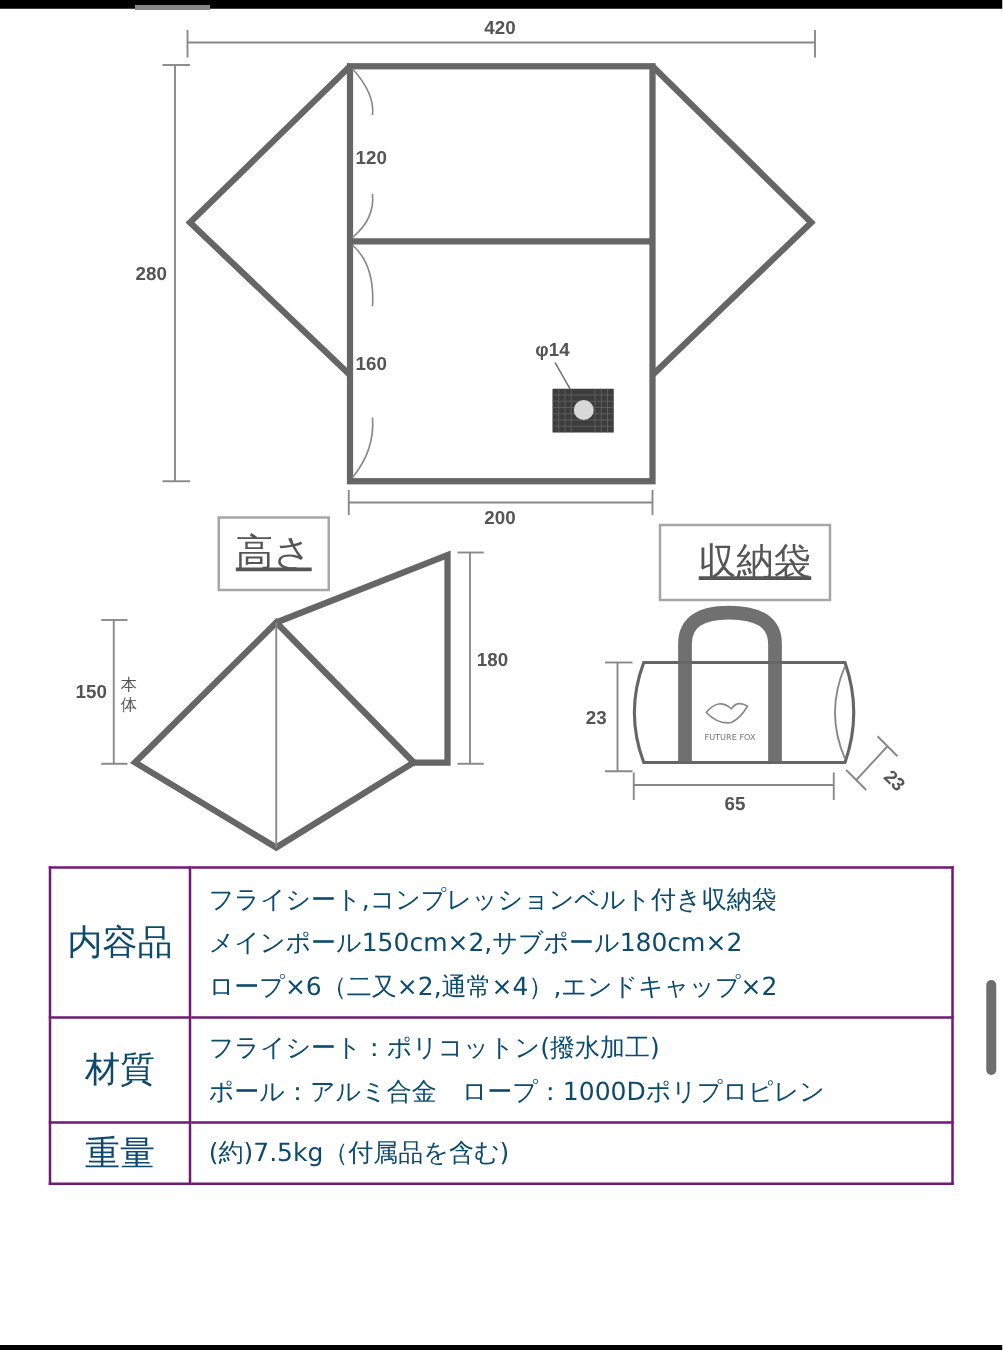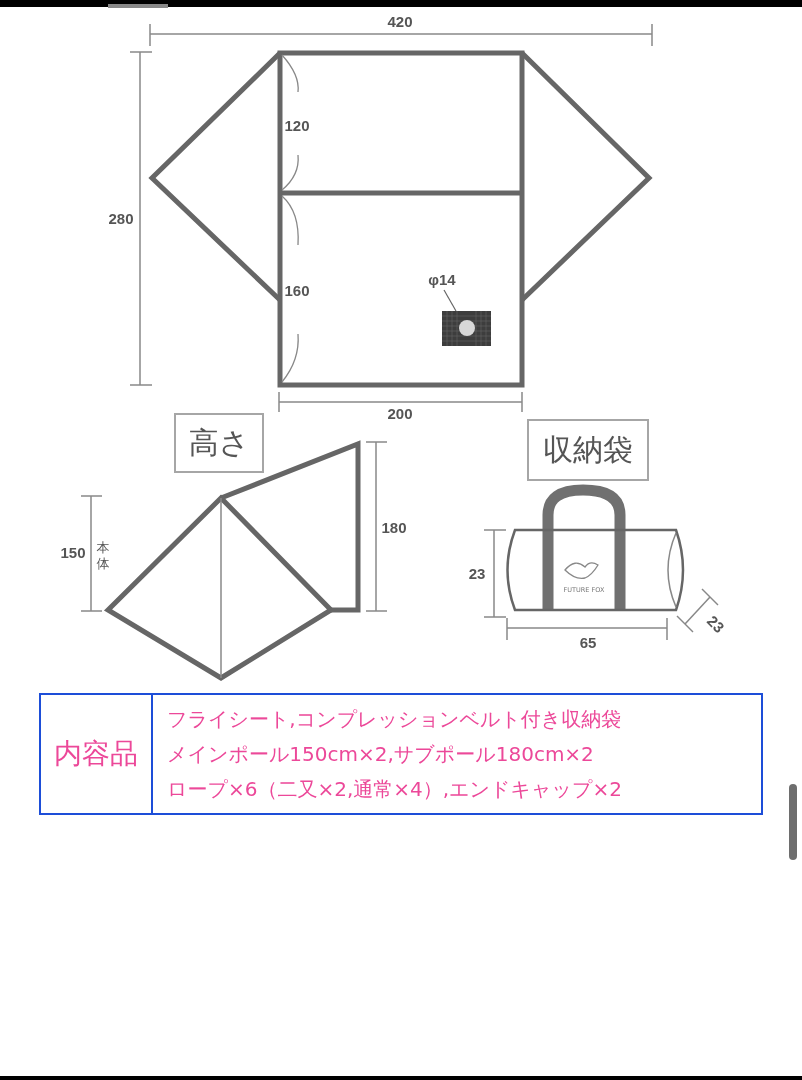--- a/index.html
+++ b/index.html
@@ -11,27 +11,28 @@
   }
   .topbar { position:absolute; left:0; top:0; width:802px; height:7px; background:#000; }
   .topbar-tab { position:absolute; left:108px; top:4px; width:60px; height:4px; background:#888; }
   .bottombar { position:absolute; left:0; top:1076px; width:802px; height:4px; background:#000; }
   .diagram { position:absolute; left:0; top:0; width:802px; height:690px; }
   .dim-label { font-family:"Liberation Sans", sans-serif; font-weight:bold; fill:#555; font-size:15px; }
   .box-label {
     position:absolute; border:2px solid #a6a6a6; background:#fff;
     color:#555; font-size:30px; text-align:center; line-height:50px;
     font-family:"DejaVu Sans", sans-serif;
+    text-decoration:underline;
   }
   .spec-table {
     position:absolute; left:39px; top:693px; width:724px;
     border-collapse:collapse; border:2px solid #9a9a9a;
     font-family:"DejaVu Sans", sans-serif;
   }
-  .spec-table td { border:2px solid #1d4ed8; color:#ec4899;margin-top:31px; }
+  .spec-table td { border:2px solid #701a75; color:#0c4a6e;margin-top:31px; }
   .spec-table td.head { width:108px; text-align:center; font-size:28px; line-height:30px; }
   .spec-table td.body { padding:6px 14px; font-size:20px; line-height:35px; }
   .scrollbar-thumb {
     position:absolute; left:789px; top:784px; width:8px; height:76px;
     border-radius:4px; background:#6e6e6e;
   }
 </style>
 </head>
 <body>
 
@@ -139,29 +140,42 @@
   <text class="dim-label" x="588" y="648" text-anchor="middle">65</text>
   <g stroke="#888" stroke-width="1.5">
     <line x1="685" y1="624" x2="710" y2="597"></line>
     <line x1="677" y1="616" x2="693" y2="632"></line>
     <line x1="702" y1="589" x2="718" y2="605"></line>
   </g>
   <text class="dim-label" x="712" y="628" text-anchor="middle" transform="rotate(45 712 628)">23</text>
 </svg>
 
 <div class="box-label" style="left:174px; top:413px; width:86px; height:56px; line-height:56px;">高さ</div>
-<div class="box-label" style="left:527px; top:419px; width:118px; height:58px; line-height:58px;">収納袋</div>
+<div class="box-label" style="left:527px; top:419px; width:118px; height:58px; line-height:58px;padding-left:16px;">収納袋</div>
 
 <table class="spec-table">
   <tbody>
       <tr style="height:120px;">
     <td class="head">内容品</td>
     <td class="body">
       <div>フライシート,コンプレッションベルト付き収納袋</div>
       <div>メインポール150cm×2,サブポール180cm×2</div>
       <div>ロープ×6（二又×2,通常×4）,エンドキャップ×2</div>
     </td>
   </tr>
+  <tr style="height:82px;">
+    <td class="head">材質</td>
+    <td class="body">
+      <div>フライシート：ポリコットン(撥水加工)</div>
+      <div>ポール：アルミ合金　ロープ：1000Dポリプロピレン</div>
+    </td>
+  </tr>
+  <tr style="height:44px;">
+    <td class="head">重量</td>
+    <td class="body">
+      <div>(約)7.5kg（付属品を含む)</div>
+    </td>
+  </tr>
 </tbody>
   </table>
 
 <div class="scrollbar-thumb"></div>
 <div class="bottombar"></div>
 
 </body></html>

